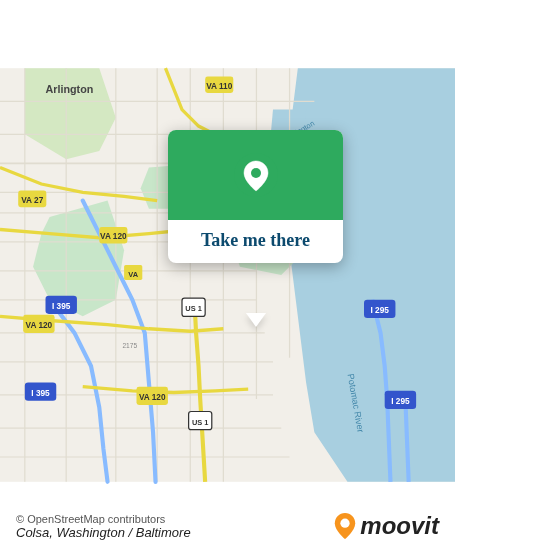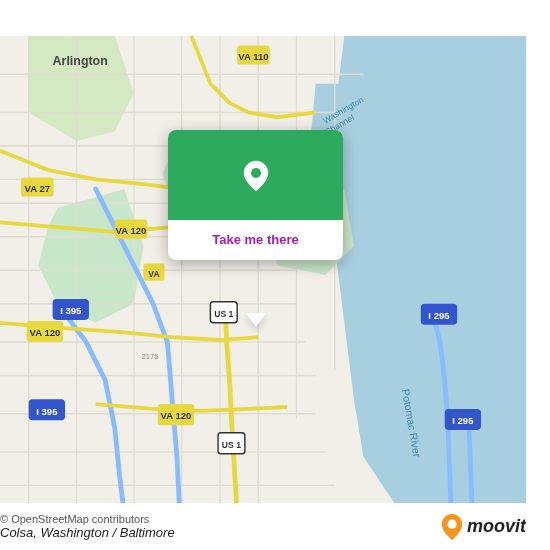--- a/index.html
+++ b/index.html
@@ -6,21 +6,21 @@
 
     body {
       width: 550px;
       height: 550px;
       overflow: hidden;
       font-family: Arial, sans-serif;
       position: relative;
     }
 
     #map-container {
-      width: 526px;
+      width: 455px;
       height: 550px;
       position: relative;
       overflow: hidden;
     }
 
     
     .map-svg {
       width: 100%;
       height: 100%;
     }
@@ -50,37 +50,38 @@
       width: 44px;
       height: 44px;
     }
 
     #popup-bottom {
       padding: 10px 12px 12px;
       text-align: center;
     }
 
     #take-me-there-btn {
-      font-size: 13px;
+      font-size: 18px;
       font-weight: 600;
-      color: #a21caf;
+      color: #0c4a6e;
       background: none;
       border: none;
       cursor: pointer;
       white-space: nowrap;
+      font-family: Liberation Serif, serif;
     }
 
     
     #bottom-bar {
       position: absolute;
       bottom: 0;
       left: 0;
       width: 100%;
       background: white;
-      padding: 10px 0;
+      padding: 10px 16px;
       display: flex;
       align-items: center;
       justify-content: space-between;
       z-index: 20;
     }
 
     #bottom-left {
       font-size: 11px;
       color: #555;
     }
@@ -107,21 +108,21 @@
       align-items: center;
       gap: 4px;
     }
 
     .moovit-pin {
       width: 22px;
       height: 26px;
     }
 
     .moovit-text {
-      font-size: 18px;
+      font-size: 24px;
       font-weight: 700;
       color: #222;
       font-style: italic;
     }
 
     
     #popup-tail {
       position: absolute;
       top: 313px;
       left: 246px;

